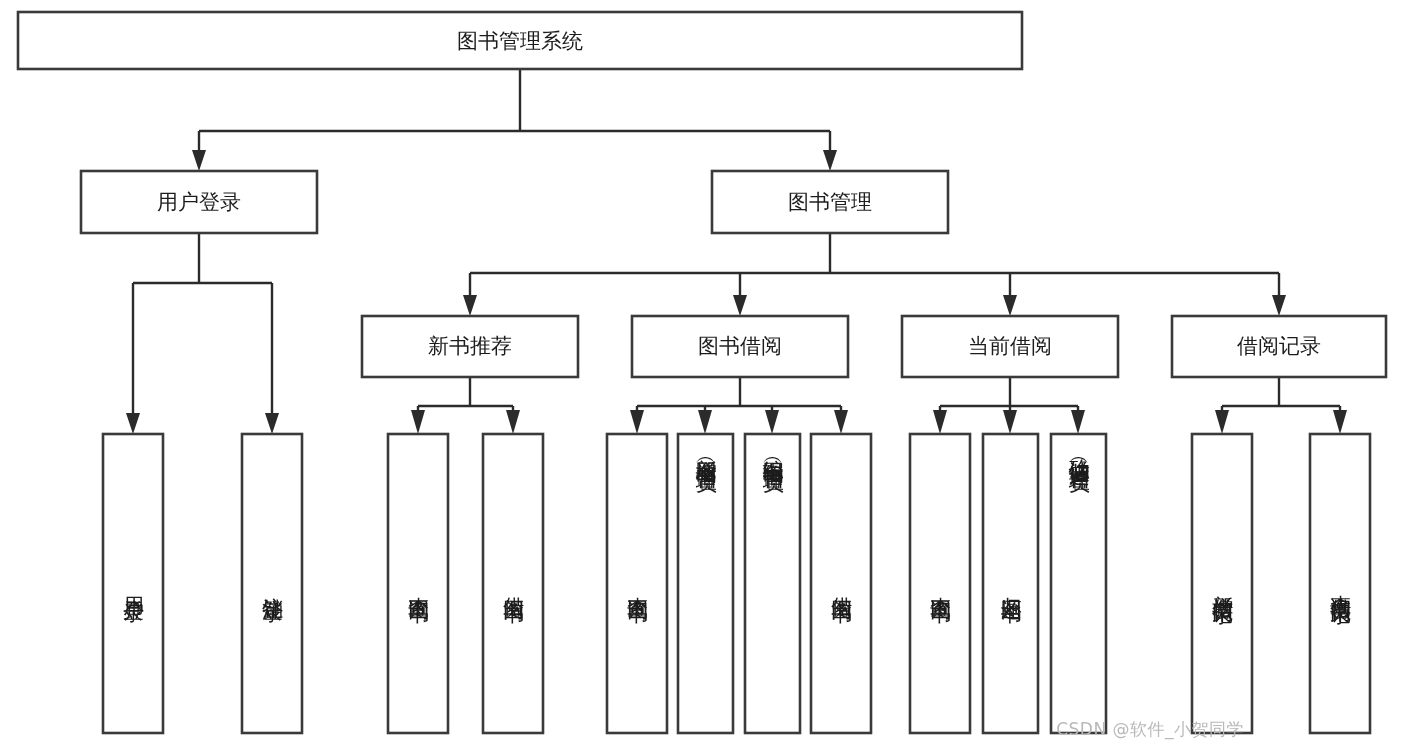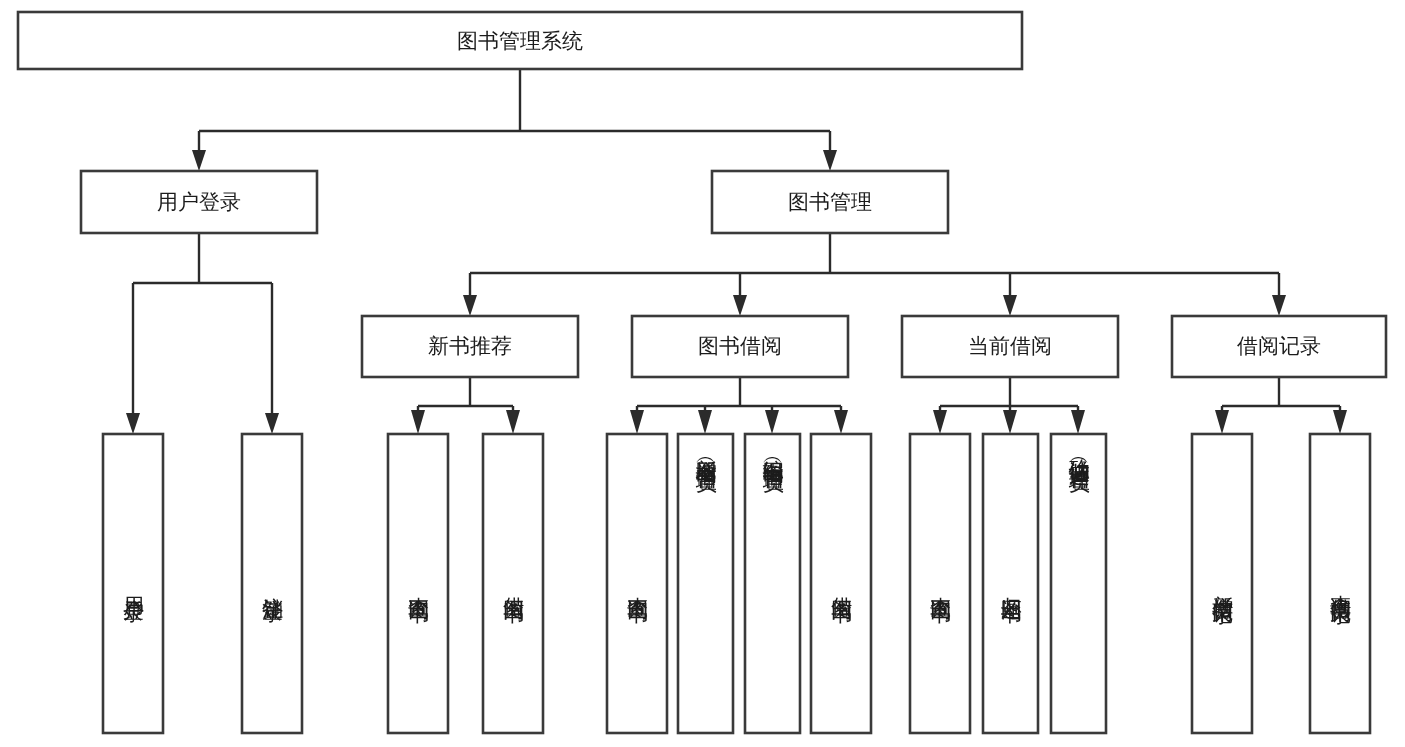--- a/index.html
+++ b/index.html
@@ -200,14 +200,15 @@
   <div class="vlabel" style="left:607px; top:434px; width:60px; height:299px;">查询图书</div>
   <div class="vlabel" style="left:678px; top:434px; width:55px; height:299px; justify-content:flex-start; padding-top:8px;">新增图书（管理员）</div>
   <div class="vlabel" style="left:745px; top:434px; width:55px; height:299px; justify-content:flex-start; padding-top:8px;">编辑图书（管理员）</div>
   <div class="vlabel" style="left:811px; top:434px; width:60px; height:299px;">借阅图书</div>
   <div class="vlabel" style="left:910px; top:434px; width:60px; height:299px;">查询图书</div>
   <div class="vlabel" style="left:983px; top:434px; width:55px; height:299px;">归还图书</div>
   <div class="vlabel" style="left:1051px; top:434px; width:55px; height:299px; justify-content:flex-start; padding-top:8px;">确认归还（管理员）</div>
   <div class="vlabel" style="left:1192px; top:434px; width:60px; height:299px;">新增借阅记录</div>
   <div class="vlabel" style="left:1310px; top:434px; width:60px; height:299px;">查询借阅记录</div>
 
+  <div class="watermark">CSDN @软件_小贺同学</div>
 
 </div>
 
 </body></html>

